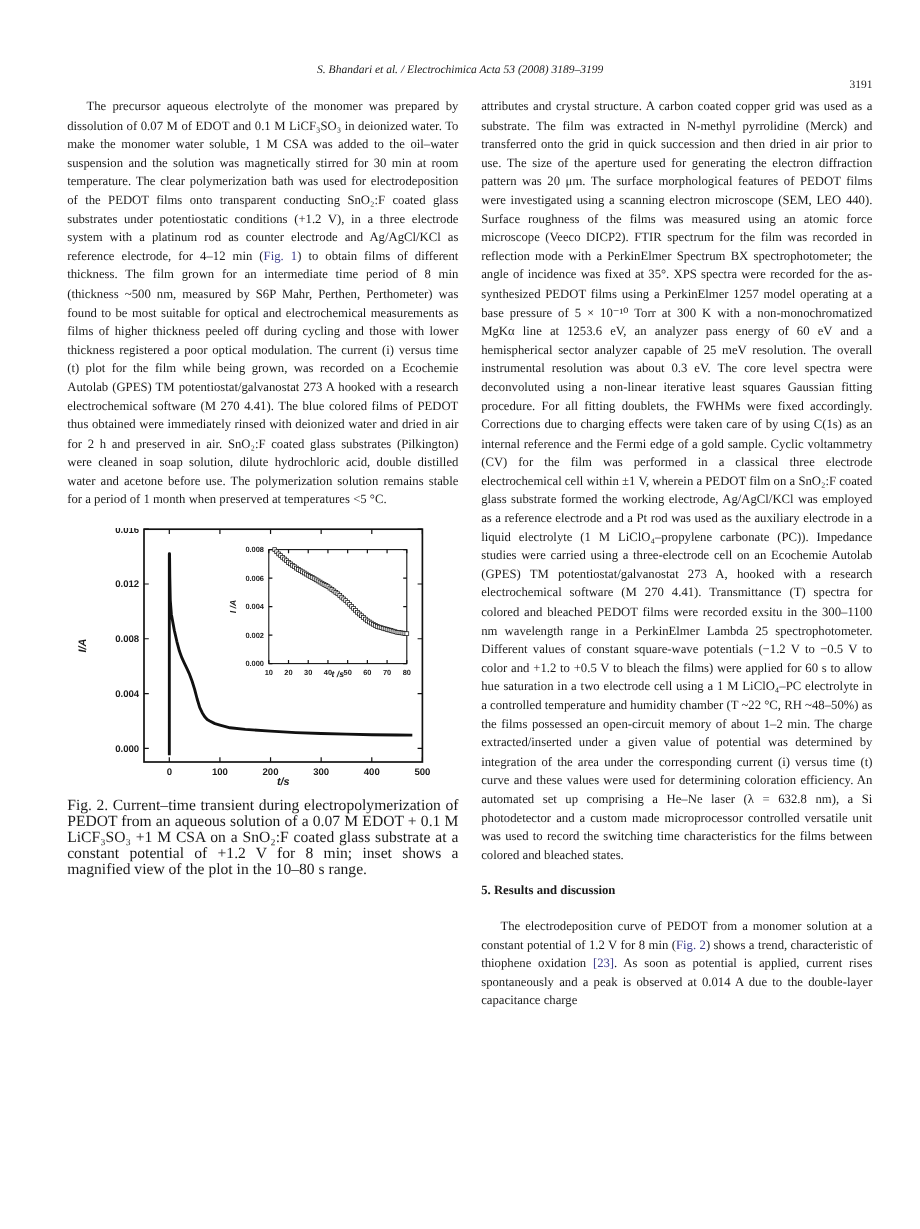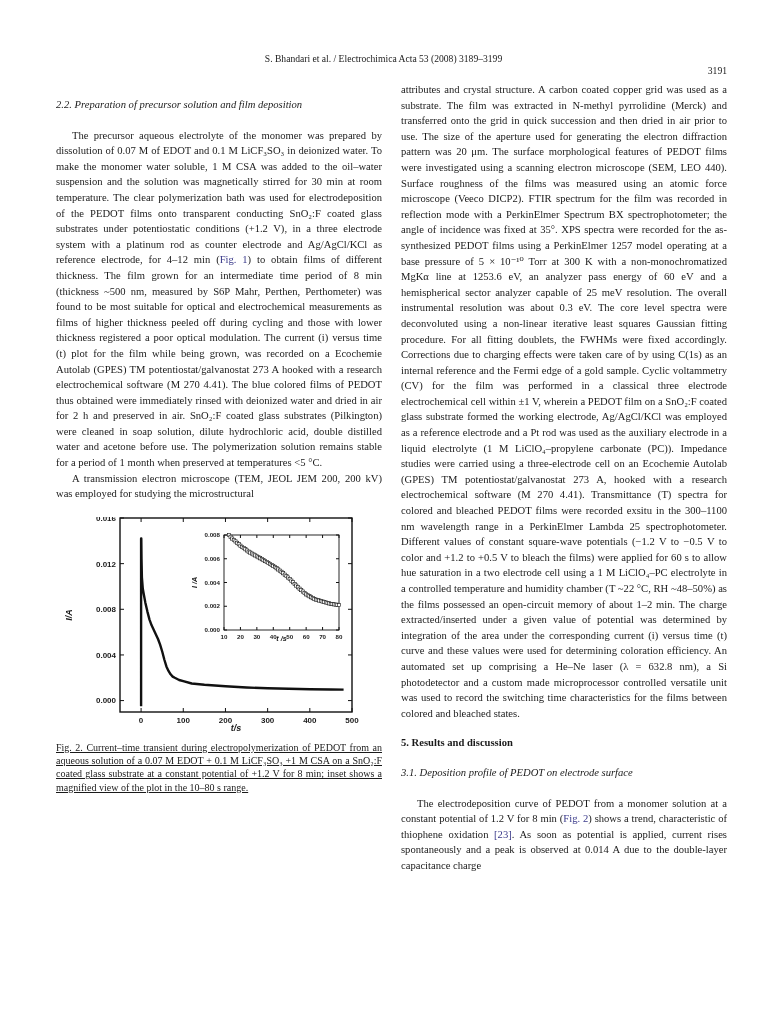--- a/index.html
+++ b/index.html
@@ -1,45 +1,43 @@
 <!DOCTYPE html>
 <html><head>
 <meta charset="utf-8">
 <style>
   html, body { margin: 0; padding: 0; background: #ffffff; }
   body { width: 767px; height: 1024px; position: relative; overflow: hidden;
          font-family: "Liberation Serif", "DejaVu Serif", serif; color: #1a1a1a; }
   .header { position: absolute; top: 53px; left: 0; width: 767px; height: 14px; font-size: 9.6px; }
-  .header .running { position: absolute; left: 0; width: 767px; text-align: center; }
+  .header .running { position: absolute; left: 0; width: 767px; text-align: center; font-style: italic; }
   .header .pageno { position: absolute; right: 40px; margin-top: 12px; }
   .col { position: absolute; top: 82px; width: 326px; font-size: 10.6px; line-height: 15.6px; text-align: justify; }
   .col.left { left: 56px; }
   .col.right { left: 401px; }
   .col p { margin: 0; }
   .col p.indent { text-indent: 16px; }
   .sec-head { font-style: italic; margin: 15px 0 15px 0 !important; }
   .sec-head-bold { font-weight: bold; margin: 14px 0 14px 0 !important; }
   a.ref { color: #3a3a8a; text-decoration: none; }
   .figure { position: relative; width: 326px; height: 218px; margin-top: 15px; }
   .figure svg { position: absolute; left: 0; top: 0; }
   .figure svg text { font-family: "Liberation Sans", "DejaVu Sans", sans-serif; font-weight: bold; fill: #1a1a1a; }
-  .caption { font-size: 10px; line-height: 13.3px; margin-top: 6px !important; text-align: justify; text-decoration: underline; }
+  .caption { font-size: 13px; line-height: 13.3px; margin-top: 6px !important; text-align: justify; }
 </style>
 </head>
 <body>
 
 <div class="header">
   <span class="running">S. Bhandari et al. / Electrochimica Acta 53 (2008) 3189–3199</span>
   <span class="pageno">3191</span>
 </div>
 
 <div class="col left">
-  <p class="sec-head">2.2.  Preparation of precursor solution and film deposition</p>
   <p class="indent"><span>The precursor aqueous electrolyte of the monomer was prepared by dissolution of 0.07 M of EDOT and 0.1 M LiCF₃SO₃ in deionized water. To make the monomer water soluble, 1 M CSA was added to the oil–water suspension and the solution was magnetically stirred for 30 min at room temperature. The clear polymerization bath was used for electrodeposition of the PEDOT films onto transparent conducting SnO₂:F coated glass substrates under potentiostatic conditions (+1.2 V), in a three electrode system with a platinum rod as counter electrode and Ag/AgCl/KCl as reference electrode, for 4–12 min (</span><a class="ref" href="#">Fig. 1</a><span>) to obtain films of different thickness. The film grown for an intermediate time period of 8 min (thickness ~500 nm, measured by S6P Mahr, Perthen, Perthometer) was found to be most suitable for optical and electrochemical measurements as films of higher thickness peeled off during cycling and those with lower thickness registered a poor optical modulation. The current (i) versus time (t) plot for the film while being grown, was recorded on a Ecochemie Autolab (GPES) TM potentiostat/galvanostat 273 A hooked with a research electrochemical software (M 270 4.41). The blue colored films of PEDOT thus obtained were immediately rinsed with deionized water and dried in air for 2 h and preserved in air. SnO₂:F coated glass substrates (Pilkington) were cleaned in soap solution, dilute hydrochloric acid, double distilled water and acetone before use. The polymerization solution remains stable for a period of 1 month when preserved at temperatures &lt;5 °C.</span></p>
-  <p class="indent">A transmission electron microscope (TEM, JEOL JEM 200, 200 kV) was employed for studying the microstructural</p>
 
   <div class="figure">
     <svg id="chart-svg" width="326" height="218">
         <rect x="64" y="1" width="232" height="194" fill="#fff" stroke="#111" stroke-width="1.4"></rect>
         <line x1="85.0909090909091" y1="195" x2="85.0909090909091" y2="191" stroke="#111" stroke-width="1"></line>
         <line x1="85.0909090909091" y1="1" x2="85.0909090909091" y2="5" stroke="#111" stroke-width="1"></line>
         <text x="85.0909090909091" y="206" font-size="8" text-anchor="middle">0</text>
         <line x1="127.27272727272727" y1="195" x2="127.27272727272727" y2="191" stroke="#111" stroke-width="1"></line>
         <line x1="127.27272727272727" y1="1" x2="127.27272727272727" y2="5" stroke="#111" stroke-width="1"></line>
         <text x="127.27272727272727" y="206" font-size="8" text-anchor="middle">100</text>
@@ -184,15 +182,14 @@
         <rect x="279.75714285714287" y="86.22500000000001" width="3.2" height="3.2" fill="#fff" stroke="#111" stroke-width="0.6"></rect>
         <rect x="281.4" y="86.4625" width="3.2" height="3.2" fill="#fff" stroke="#111" stroke-width="0.6"></rect>
       </svg>
   </div>
   <p class="caption">Fig. 2.  Current–time transient during electropolymerization of PEDOT from an aqueous solution of a 0.07 M EDOT + 0.1 M LiCF₃SO₃ +1 M CSA on a SnO₂:F coated glass substrate at a constant potential of +1.2 V for 8 min; inset shows a magnified view of the plot in the 10–80 s range.</p>
 </div>
 
 <div class="col right">
   <p>attributes and crystal structure. A carbon coated copper grid was used as a substrate. The film was extracted in N-methyl pyrrolidine (Merck) and transferred onto the grid in quick succession and then dried in air prior to use. The size of the aperture used for generating the electron diffraction pattern was 20 μm. The surface morphological features of PEDOT films were investigated using a scanning electron microscope (SEM, LEO 440). Surface roughness of the films was measured using an atomic force microscope (Veeco DICP2). FTIR spectrum for the film was recorded in reflection mode with a PerkinElmer Spectrum BX spectrophotometer; the angle of incidence was fixed at 35°. XPS spectra were recorded for the as-synthesized PEDOT films using a PerkinElmer 1257 model operating at a base pressure of 5 × 10⁻¹⁰ Torr at 300 K with a non-monochromatized MgKα line at 1253.6 eV, an analyzer pass energy of 60 eV and a hemispherical sector analyzer capable of 25 meV resolution. The overall instrumental resolution was about 0.3 eV. The core level spectra were deconvoluted using a non-linear iterative least squares Gaussian fitting procedure. For all fitting doublets, the FWHMs were fixed accordingly. Corrections due to charging effects were taken care of by using C(1s) as an internal reference and the Fermi edge of a gold sample. Cyclic voltammetry (CV) for the film was performed in a classical three electrode electrochemical cell within ±1 V, wherein a PEDOT film on a SnO₂:F coated glass substrate formed the working electrode, Ag/AgCl/KCl was employed as a reference electrode and a Pt rod was used as the auxiliary electrode in a liquid electrolyte (1 M LiClO₄–propylene carbonate (PC)). Impedance studies were carried using a three-electrode cell on an Ecochemie Autolab (GPES) TM potentiostat/galvanostat 273 A, hooked with a research electrochemical software (M 270 4.41). Transmittance (T) spectra for colored and bleached PEDOT films were recorded exsitu in the 300–1100 nm wavelength range in a PerkinElmer Lambda 25 spectrophotometer. Different values of constant square-wave potentials (−1.2 V to −0.5 V to color and +1.2 to +0.5 V to bleach the films) were applied for 60 s to allow hue saturation in a two electrode cell using a 1 M LiClO₄–PC electrolyte in a controlled temperature and humidity chamber (T ~22 °C, RH ~48–50%) as the films possessed an open-circuit memory of about 1–2 min. The charge extracted/inserted under a given value of potential was determined by integration of the area under the corresponding current (i) versus time (t) curve and these values were used for determining coloration efficiency. An automated set up comprising a He–Ne laser (λ = 632.8 nm), a Si photodetector and a custom made microprocessor controlled versatile unit was used to record the switching time characteristics for the films between colored and bleached states.</p>
   <p class="sec-head-bold">5.  Results and discussion</p>
-  <p class="sec-head" style="margin-top:0 !important">3.1.  Deposition profile of PEDOT on electrode surface</p>
   <p class="indent"><span>The electrodeposition curve of PEDOT from a monomer solution at a constant potential of 1.2 V for 8 min (</span><a class="ref" href="#">Fig. 2</a><span>) shows a trend, characteristic of thiophene oxidation </span><a class="ref" href="#">[23]</a><span>. As soon as potential is applied, current rises spontaneously and a peak is observed at 0.014 A due to the double-layer capacitance charge</span></p>
 </div>
 
 </body></html>

